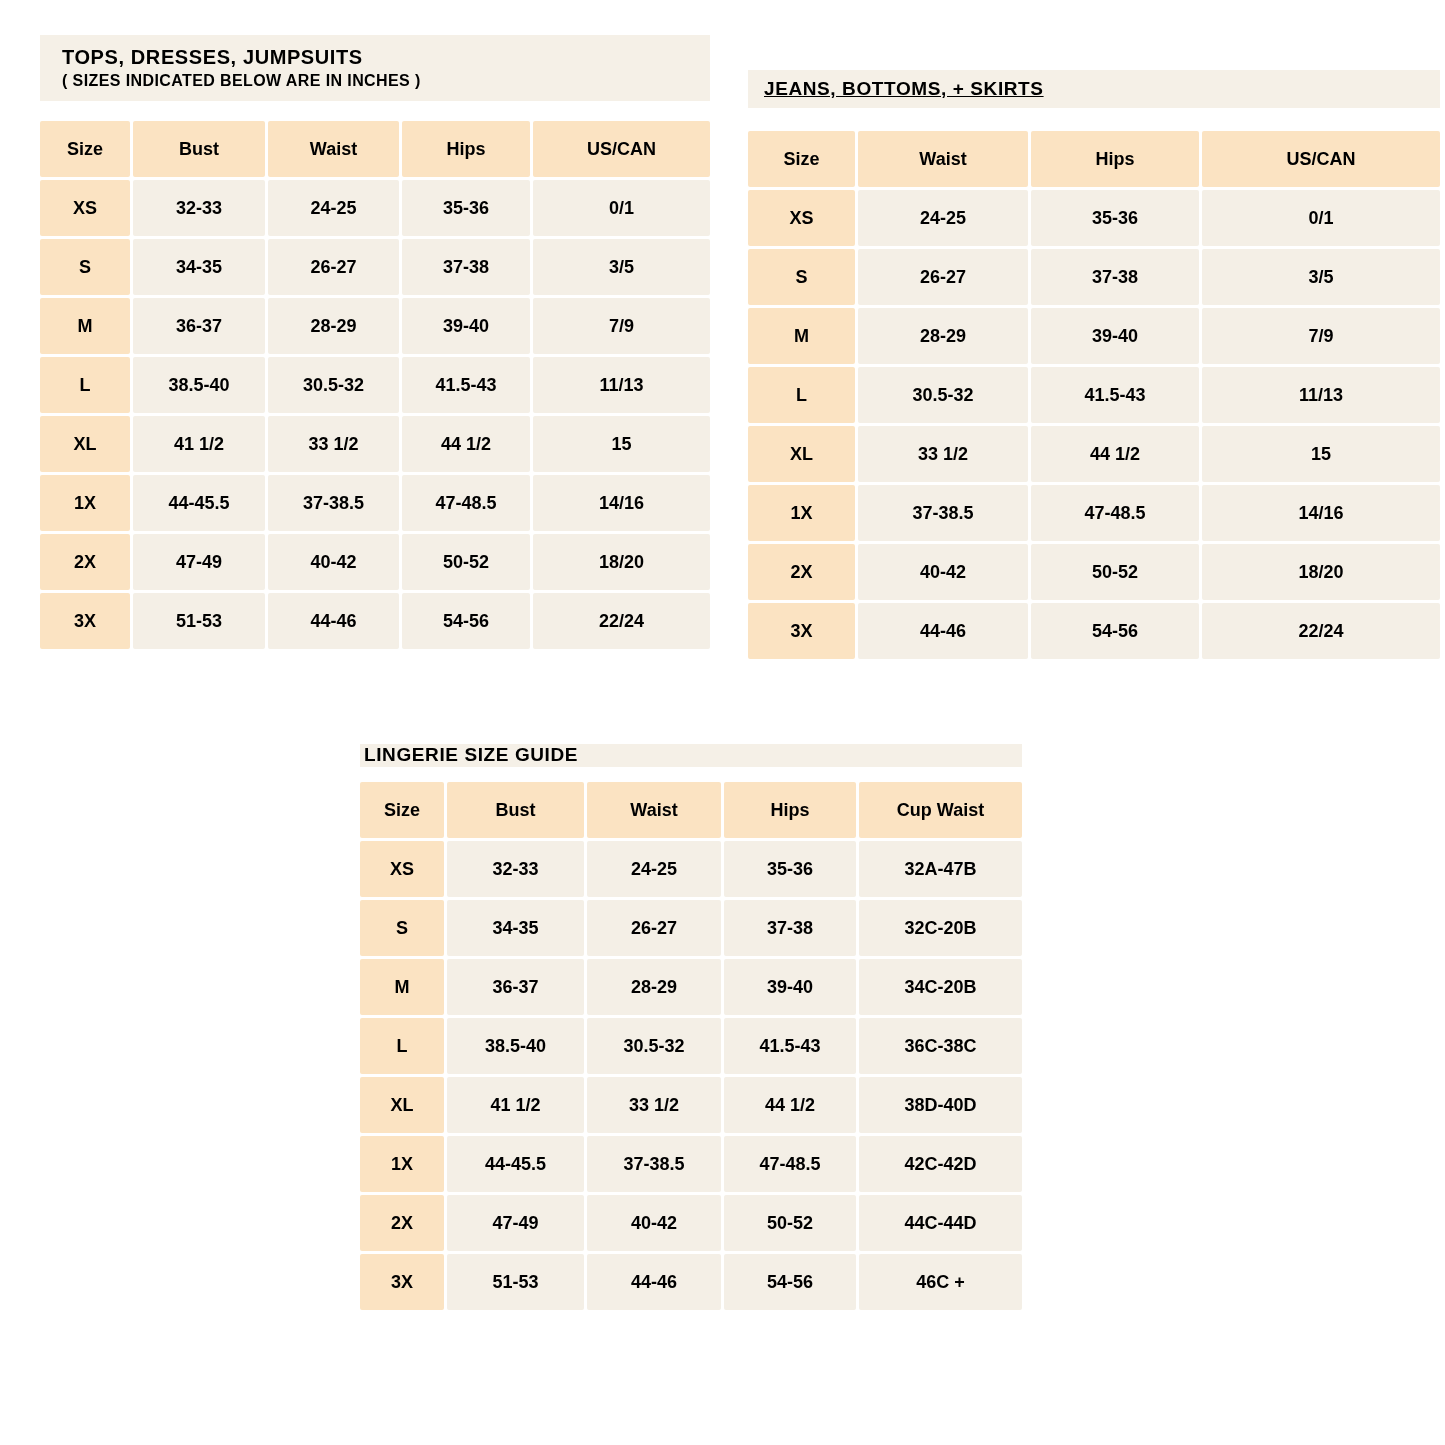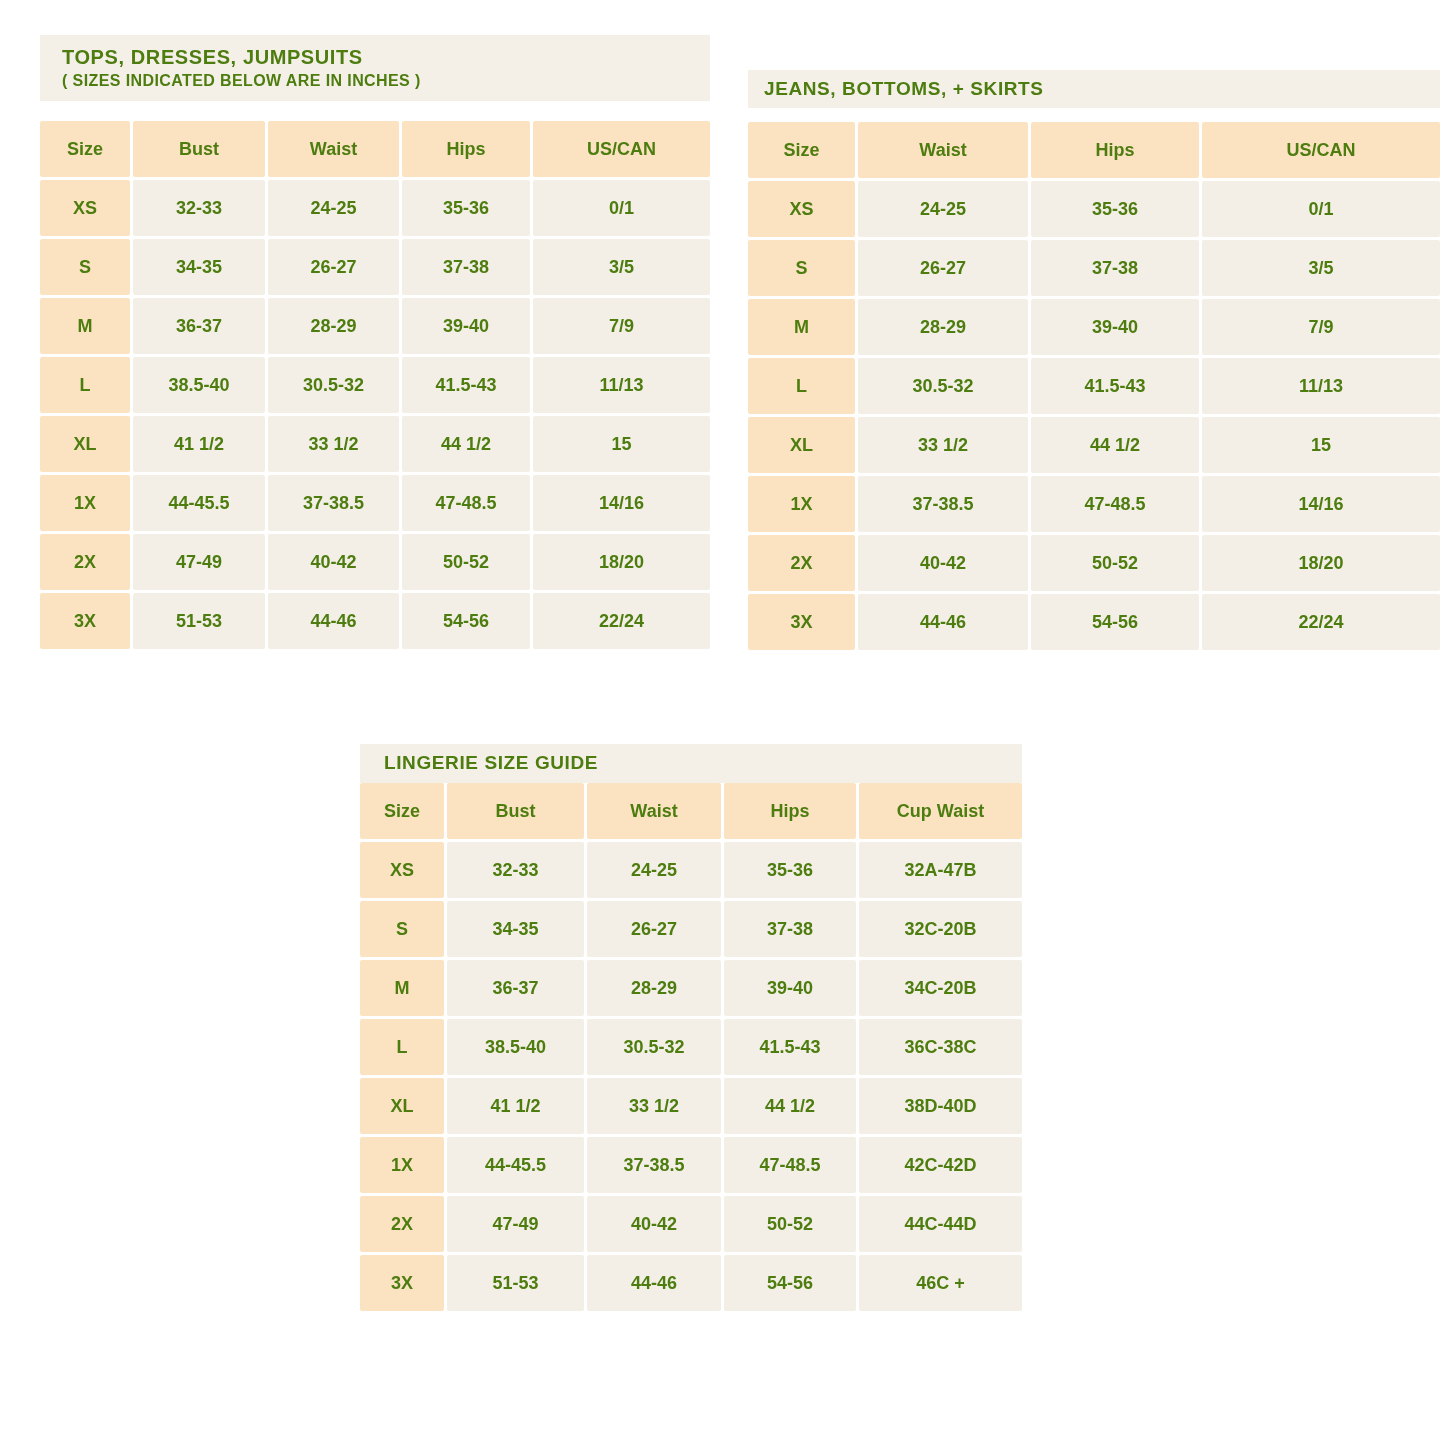--- a/index.html
+++ b/index.html
@@ -6,21 +6,21 @@
     margin: 0;
     padding: 0;
     background: #ffffff;
   }
   .canvas {
     position: relative;
     width: 1445px;
     height: 1445px;
     background: #ffffff;
     font-family: "Liberation Sans", sans-serif;
-    color: #4d7c0f;
+    color: #000000;
     overflow: hidden;
   }
   .size-table { position: absolute; }
   .banner {
     background: var(--banner, #f5f0e7);
     display: flex;
     flex-direction: column;
     justify-content: center;
     box-sizing: border-box;
   }
@@ -105,21 +105,21 @@
         <div class="cell data">18/20</div>
         <div class="cell size">3X</div>
         <div class="cell data">51-53</div>
         <div class="cell data">44-46</div>
         <div class="cell data">54-56</div>
         <div class="cell data">22/24</div>
       </div>
   </section>
 
   <section class="size-table" style="left:748px; top:70px; width:692px;">
-    <div class="banner" style="height:38px; margin-bottom:14px; padding-left:16px;">
+    <div class="banner" style="height:38px; margin-bottom:23px; padding-left:16px;text-decoration:underline;">
       <div class="banner-title" style="font-size:19px;">JEANS, BOTTOMS, + SKIRTS</div>
     </div>
     <div class="grid" style="grid-template-columns:107px 170px 168px 1fr;">
         <div class="cell head">Size</div>
         <div class="cell head">Waist</div>
         <div class="cell head">Hips</div>
         <div class="cell head">US/CAN</div>
         <div class="cell size">XS</div>
         <div class="cell data">24-25</div>
         <div class="cell data">35-36</div>
@@ -149,21 +149,21 @@
         <div class="cell data">50-52</div>
         <div class="cell data">18/20</div>
         <div class="cell size">3X</div>
         <div class="cell data">44-46</div>
         <div class="cell data">54-56</div>
         <div class="cell data">22/24</div>
       </div>
   </section>
 
   <section class="size-table" style="left:360px; top:744px; width:662px;">
-    <div class="banner" style="height:39px; margin-bottom:0; padding-left:24px;">
+    <div class="banner" style="height:23px; margin-bottom:15px; padding-left:4px;">
       <div class="banner-title" style="font-size:19px;">LINGERIE SIZE GUIDE</div>
     </div>
     <div class="grid" style="grid-template-columns:84px 137px 134px 132px 1fr;">
         <div class="cell head">Size</div>
         <div class="cell head">Bust</div>
         <div class="cell head">Waist</div>
         <div class="cell head">Hips</div>
         <div class="cell head">Cup Waist</div>
         <div class="cell size">XS</div>
         <div class="cell data">32-33</div>

